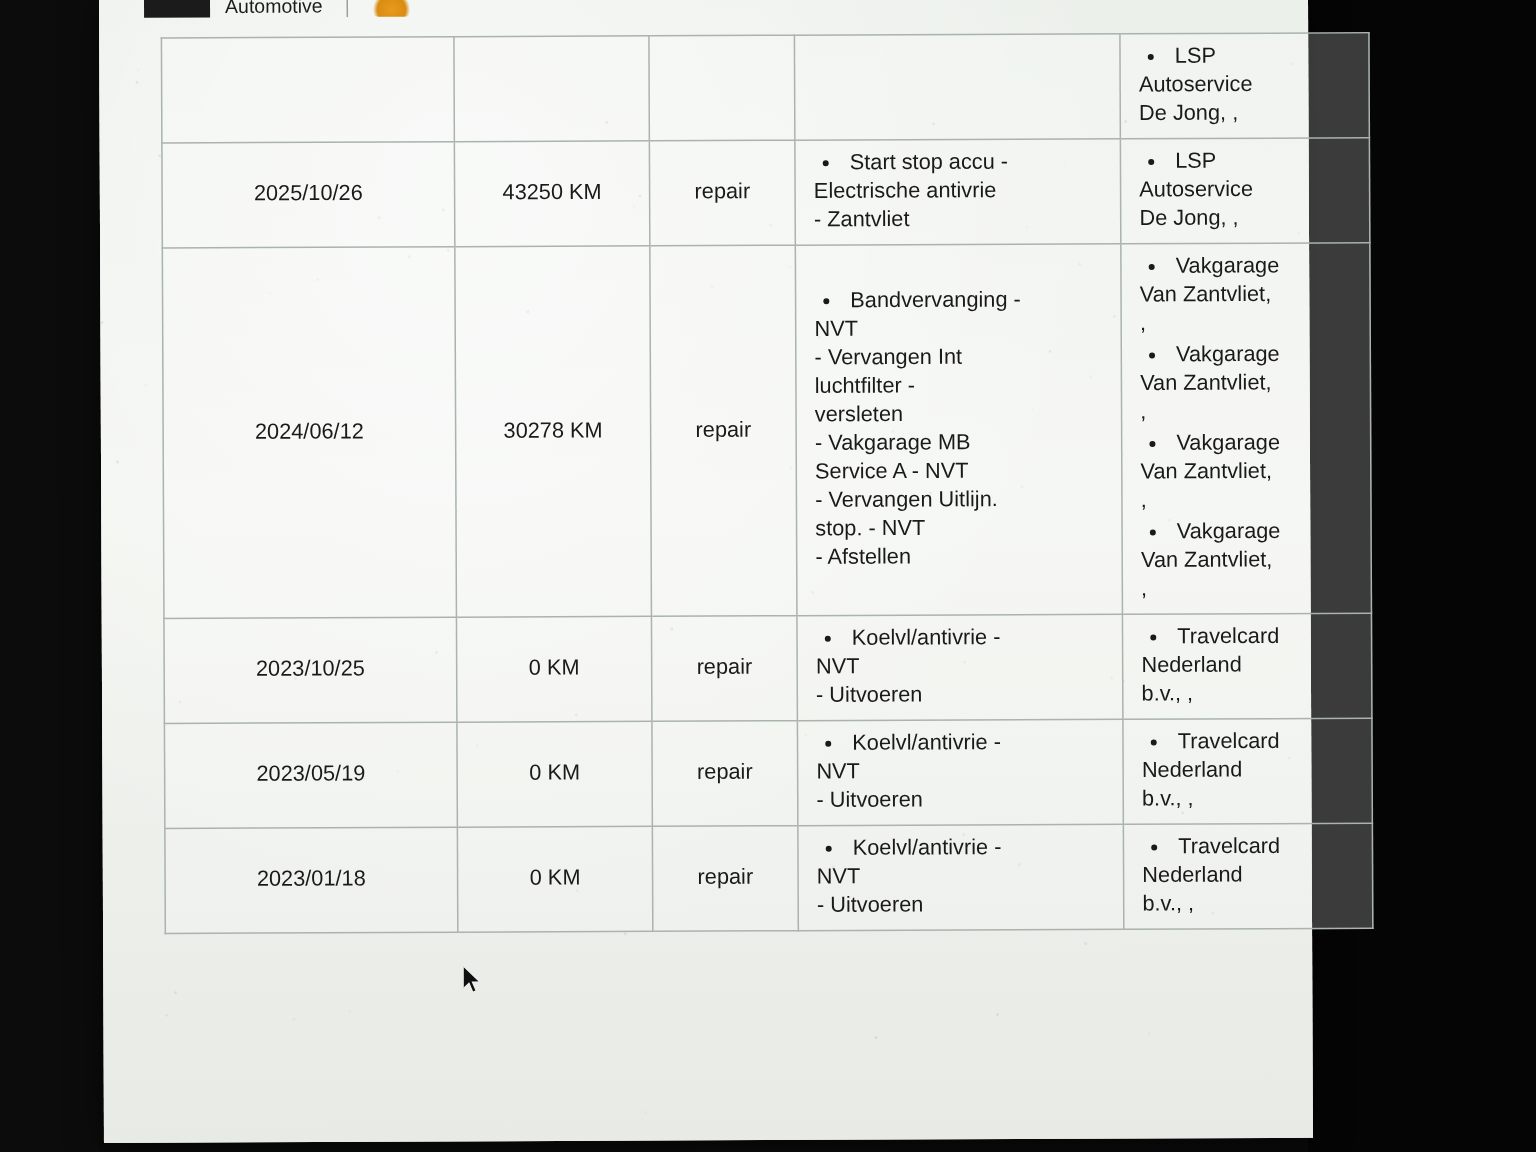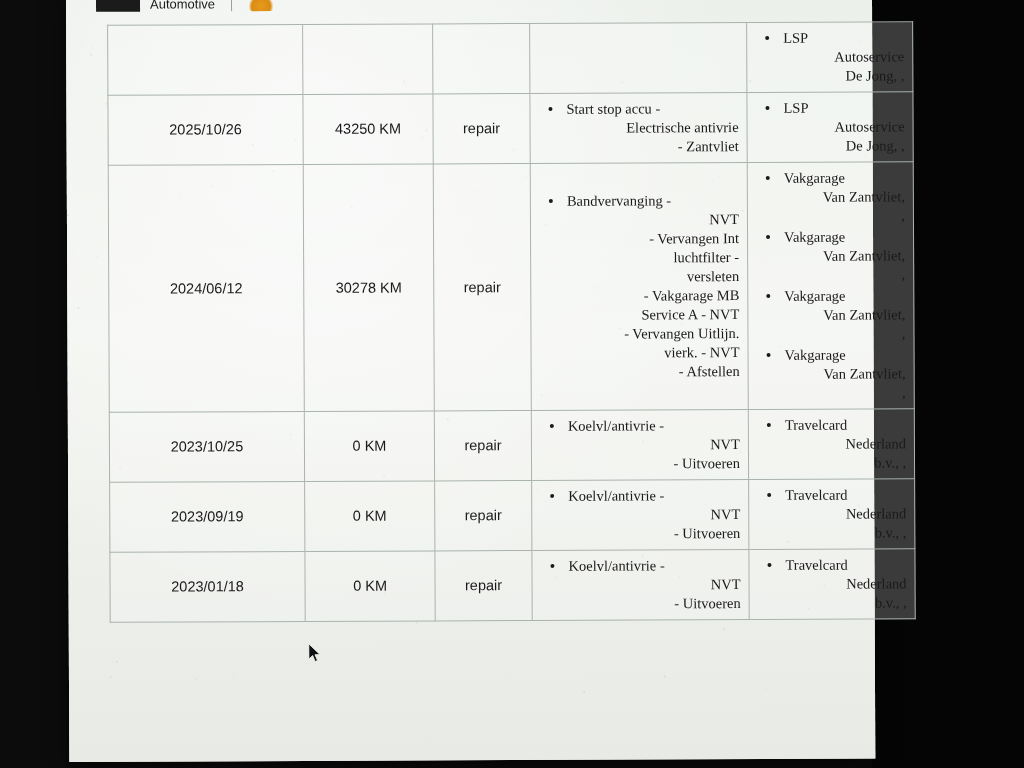--- a/index.html
+++ b/index.html
@@ -119,35 +119,34 @@
 
   ul.bullets {
     list-style: none;
     margin: 0;
     padding: 0;
   }
   ul.bullets > li {
     position: relative;
     padding-left: 28px;
     margin: 0 0 2px 0;
-    font-family: Liberation Serif, serif;
   }
   ul.bullets > li:last-child { margin-bottom: 0; }
   ul.bullets > li::before {
     content: "";
     position: absolute;
     left: 10px;
     top: 7px;
     width: 4px;
     height: 4px;
     border-radius: 50%;
     background: #1a1a1a;
   }
   .line { display: block; }
-  .line.ind { margin-left: -24px; text-align: right; }
+  .line.ind { margin-left: -24px; }
 
   .vendor-li .line { display: block; }
 
   
   #cursor {
     position: absolute;
     left: 240px;
     top: 645px;
     width: 14px;
     height: 20px;
@@ -310,21 +309,21 @@
               <ul class="bullets">
                 <li>
                   <span class="line">Bandvervanging   -</span>
                   <span class="line ind">NVT</span>
                   <span class="line ind">- Vervangen  Int</span>
                   <span class="line ind">luchtfilter  -</span>
                   <span class="line ind">versleten</span>
                   <span class="line ind">- Vakgarage  MB</span>
                   <span class="line ind">Service A      - NVT</span>
                   <span class="line ind">- Vervangen  Uitlijn.</span>
-                  <span class="line ind">vierk.  - NVT</span>
+                  <span class="line ind">stop.  - NVT</span>
                   <span class="line ind">- Afstellen</span>
                 </li>
               </ul>
             </td>
             <td class="c-vendor">
               <ul class="bullets">
                 <li class="vendor-li">
                   <span class="line">Vakgarage</span>
                   <span class="line ind">Van Zantvliet,</span>
                   <span class="line ind">,</span>
@@ -364,21 +363,21 @@
               <ul class="bullets">
                 <li class="vendor-li">
                   <span class="line">Travelcard</span>
                   <span class="line ind">Nederland</span>
                   <span class="line ind">b.v., ,</span>
                 </li>
               </ul>
             </td>
           </tr>
           <tr>
-            <td class="c-date">2023/09/19</td>
+            <td class="c-date">2023/05/19</td>
             <td class="c-km">0 KM</td>
             <td class="c-type">repair</td>
             <td class="c-work">
               <ul class="bullets">
                 <li>
                   <span class="line">Koelvl/antivrie  -</span>
                   <span class="line ind">NVT</span>
                   <span class="line ind">- Uitvoeren</span>
                 </li>
               </ul>

